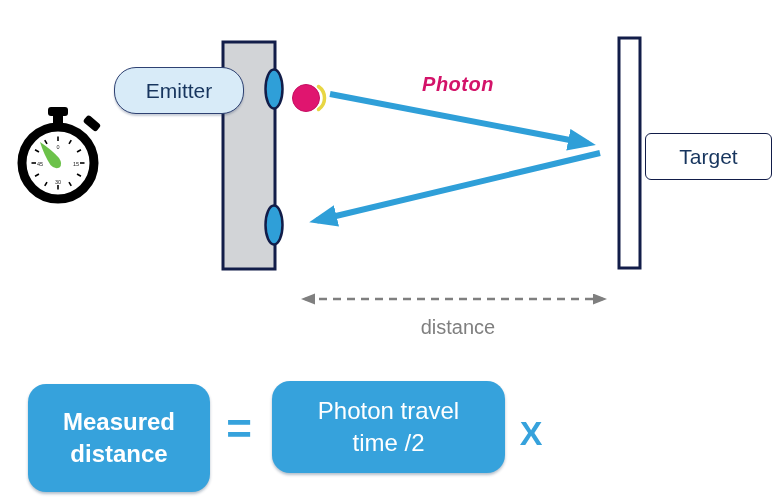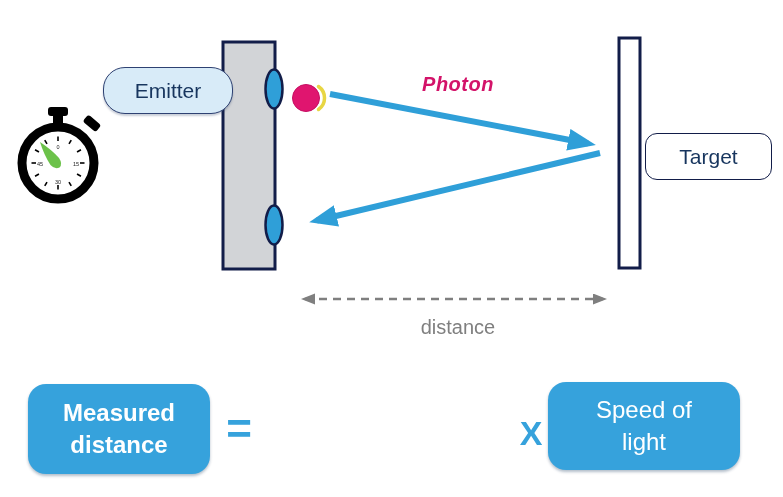--- a/index.html
+++ b/index.html
@@ -7,21 +7,21 @@
     position:relative;width:783px;height:497px;background:#fff;overflow:hidden;
     font-family:"Liberation Sans","DejaVu Sans",sans-serif;
   }
   #diagram-svg{position:absolute;left:0;top:0;width:783px;height:360px;}
   .pill{
     position:absolute;display:flex;align-items:center;justify-content:center;
     background:var(--pill-fill);border:1.6px solid var(--pill-border);
     border-radius:22px;color:var(--pill-text);font-size:21px;
     box-shadow:0 2px 2px rgba(40,60,100,0.25);
   }
-  .pill.white{background:#fff;border-color:var(--navy);box-shadow:none;border-radius:12px;}
+  .pill.white{background:#fff;border-color:var(--navy);box-shadow:none;border-radius:6px;}
   .float-label{position:absolute;text-align:center;}
   .photon-label{color:var(--photon-text);font-weight:bold;font-size:20px;letter-spacing:0.5px;}
   .distance-label{color:var(--dim-gray);font-size:20px;}
   .fbox{
     position:absolute;display:flex;align-items:center;justify-content:center;
     background:var(--formula-blue);border-radius:18px;color:#fff;
     font-size:24px;line-height:1.32;text-align:center;white-space:pre-line;
     box-shadow:0 2px 3px rgba(0,40,80,0.3);
   }
   .fbox.bold{font-weight:bold;}
@@ -85,37 +85,37 @@
 
     <path d="M 318.5,86.5 A 14 14 0 0 1 318.5,109.5" fill="none" stroke-linecap="round" style="stroke:var(--flash-yellow)" stroke-width="3.5"></path>
     <circle cx="306" cy="98" r="13.5" style="fill:var(--photon-pink)" stroke="#C50F63" stroke-width="1"></circle>
 
     <line x1="330" y1="94" x2="588" y2="143.5" style="stroke:var(--accent-blue)" stroke-width="6" marker-end="url(#arrow-blue)"></line>
     <line x1="600" y1="153" x2="317" y2="220.5" style="stroke:var(--accent-blue)" stroke-width="6" marker-end="url(#arrow-blue)"></line>
 
     <line x1="305" y1="299" x2="603" y2="299" style="stroke:var(--dim-gray)" stroke-width="2.5" stroke-dasharray="8 6" marker-start="url(#arrow-gray)" marker-end="url(#arrow-gray)"></line>
   </svg>
 
-  <div class="pill" style="left:103px;top:67px;width:128px;height:45px;text-align:right;">
+  <div class="pill" style="left:114px;top:67px;width:128px;height:45px;text-align:right;">
     <span>Emitter</span>
   </div>
 
 
   <div class="pill white" style="left:645px;top:133px;width:125px;height:45px;">
     <span>Target</span>
   </div>
 
   <div class="float-label photon-label" style="left:398px;top:73px;width:120px;font-style:italic;">Photon</div>
 
   <div class="float-label distance-label" style="left:398px;top:316px;width:120px;">distance</div>
 
-  <div class="fbox bold" style="left:28px;top:384px;width:182px;height:90px;">Measured
+  <div class="fbox bold" style="left:28px;top:384px;width:182px;height:108px;">Measured
 distance</div>
 
   <div class="op op-equals" style="left:219px;top:403px;width:40px;height:52px;">=</div>
 
+  <div class="fbox" style="left:272px;top:381px;width:233px;height:92px;">Photon travel
+time /2</div>
 
   <div class="op op-x" style="left:512px;top:412px;width:38px;height:42px;">X</div>
 
-  <div class="fbox" style="left:548px;top:382px;width:192px;height:88px;">Speed of
-light</div>
 
 </div>
 
 </body></html>

